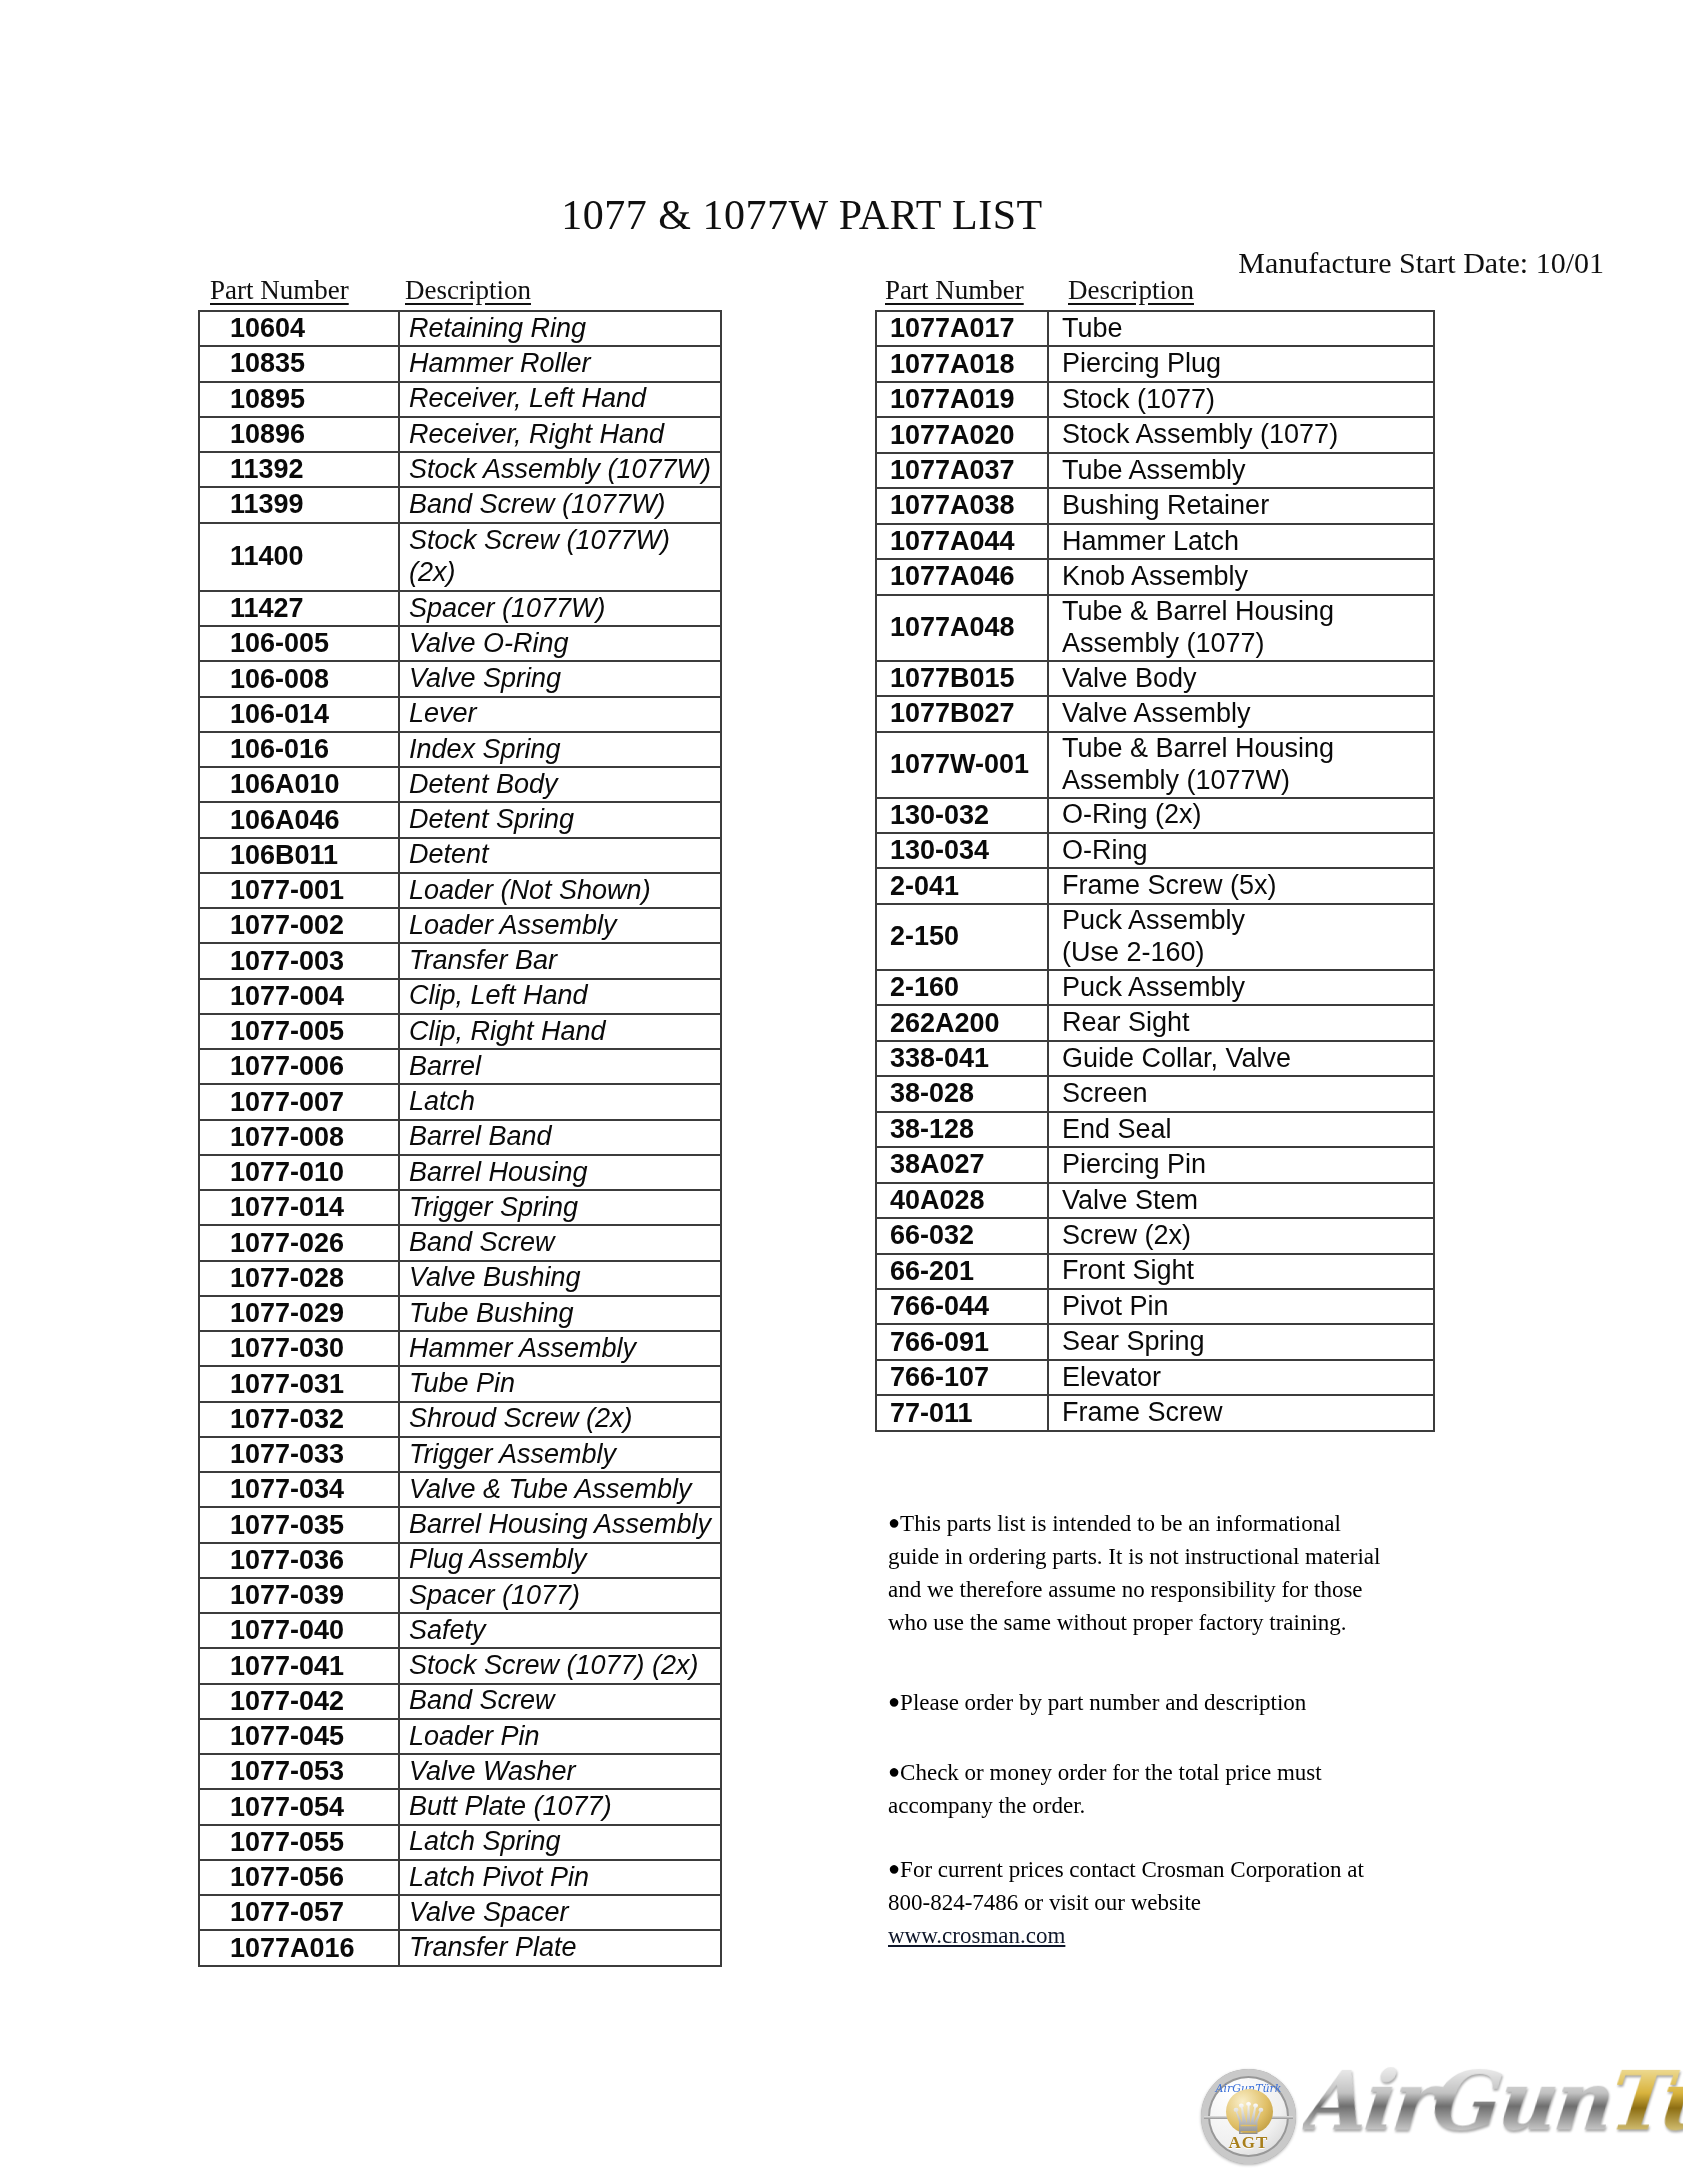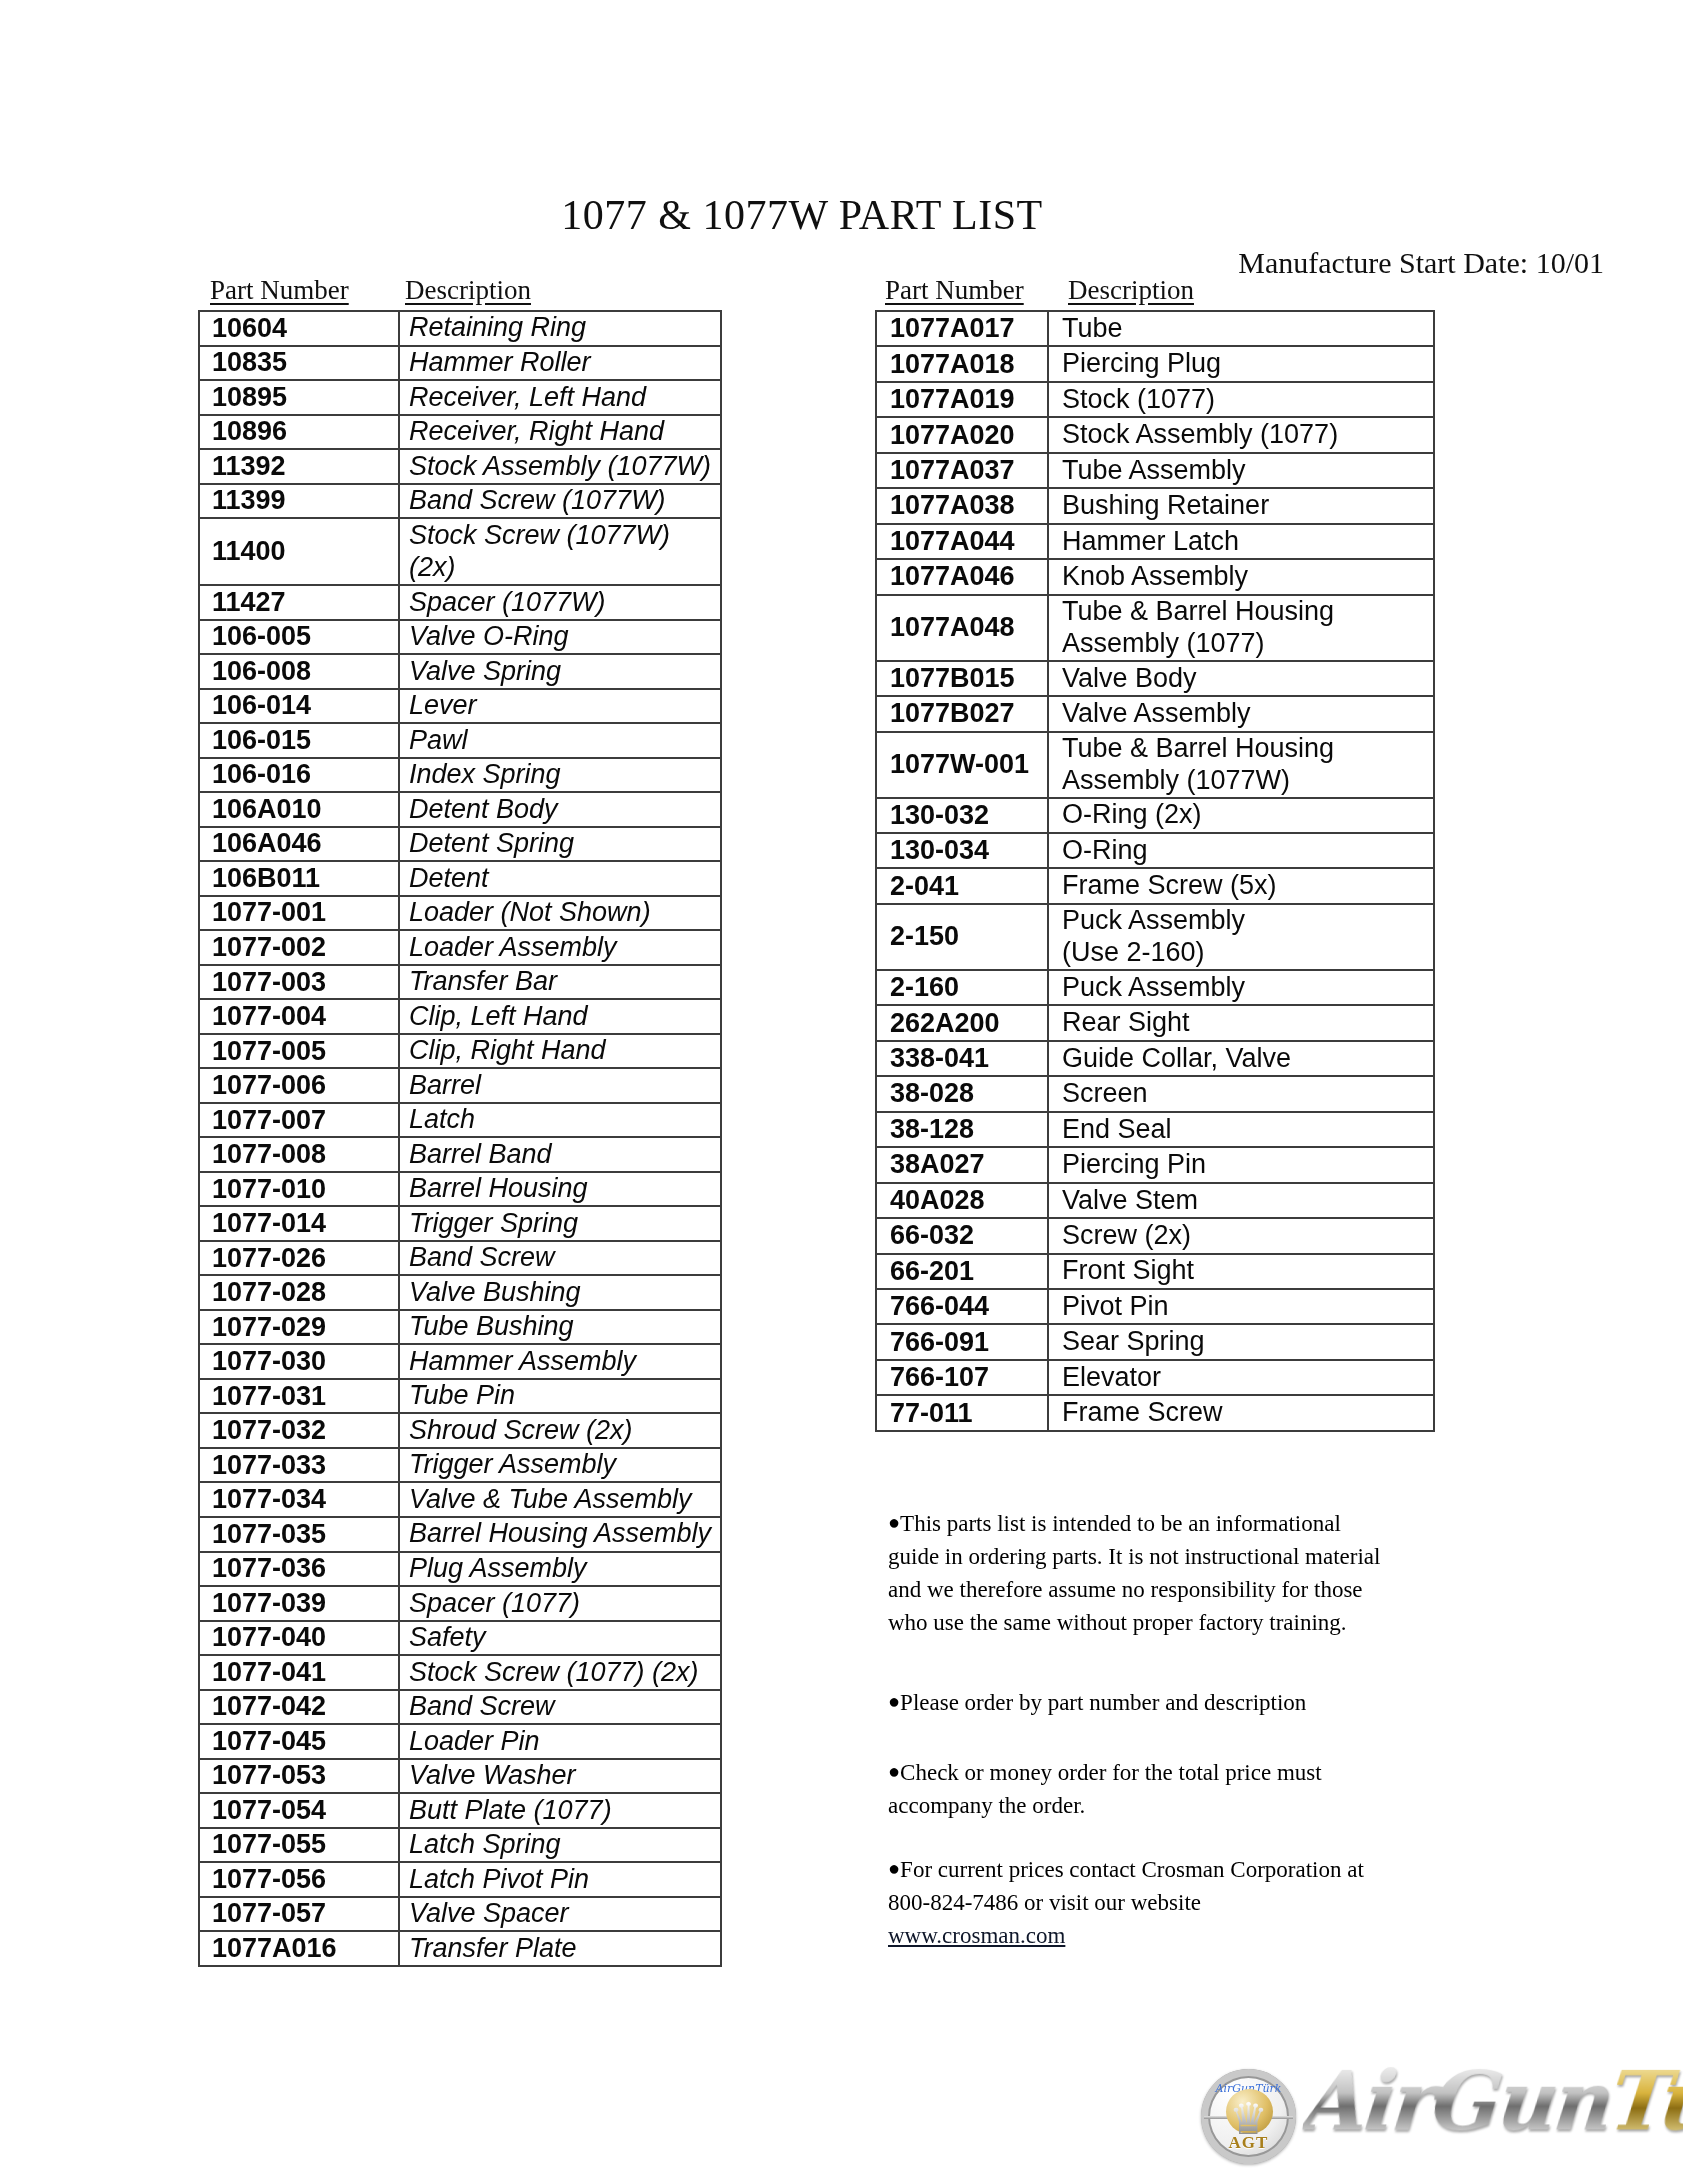--- a/index.html
+++ b/index.html
@@ -27,21 +27,21 @@
 
   
   table{position:absolute;border-collapse:collapse;table-layout:fixed;background:#fff;}
   #left-table{left:198px;top:310px;width:524px;height:1657px;}
   #right-table{left:875px;top:310px;width:560px;height:1122px;}
   td{
     border:2px solid #3c3c3c;font-size:27px;vertical-align:middle;
     padding-top:0;padding-bottom:0;color:#0a0a0a;
   }
   td.part{font-weight:bold;white-space:nowrap;}
-  #left-table td.part{padding-left:12px;}
+  #left-table td.part{padding-left:30px;}
   #left-table td.desc{padding-left:9px;font-style:italic;}
   #right-table td.part{padding-left:13px;}
   #right-table td.desc{padding-left:13px;}
   td.desc{white-space:pre-line;line-height:1.17;}
   #right-table tr{height:35px;}
   #right-table tr.tall{height:54px;}
 
   
   #notes{
     position:absolute;left:888px;top:1476px;width:614px;
@@ -152,24 +152,20 @@
         <td class="part">106-005</td>
         <td class="desc">Valve O-Ring</td>
       </tr>
       <tr>
         <td class="part">106-008</td>
         <td class="desc">Valve Spring</td>
       </tr>
       <tr>
         <td class="part">106-014</td>
         <td class="desc">Lever</td>
-      </tr>
-      <tr>
-        <td class="part">106-015</td>
-        <td class="desc">Pawl</td>
       </tr>
       <tr>
         <td class="part">106-016</td>
         <td class="desc">Index Spring</td>
       </tr>
       <tr>
         <td class="part">106A010</td>
         <td class="desc">Detent Body</td>
       </tr>
       <tr>

